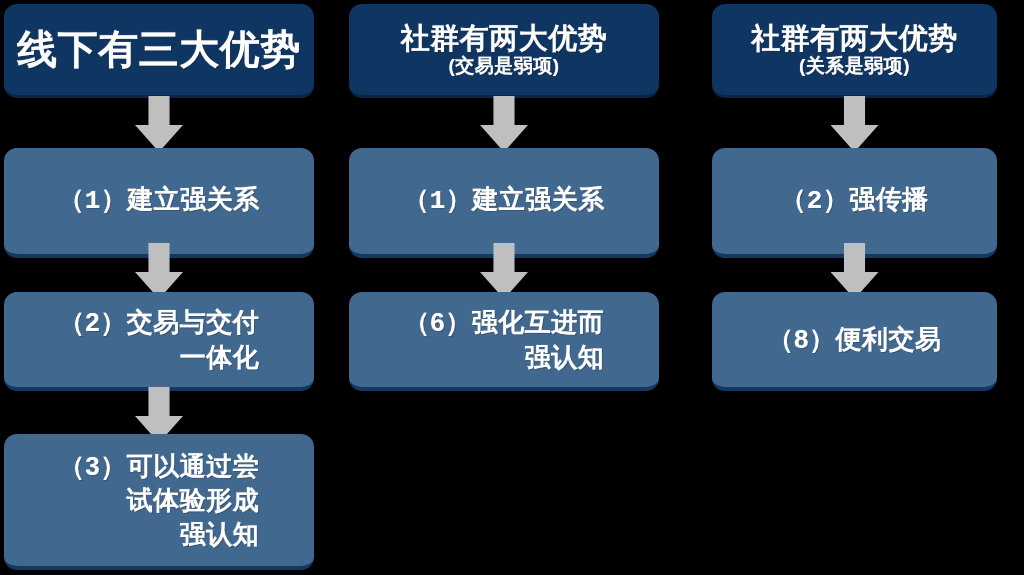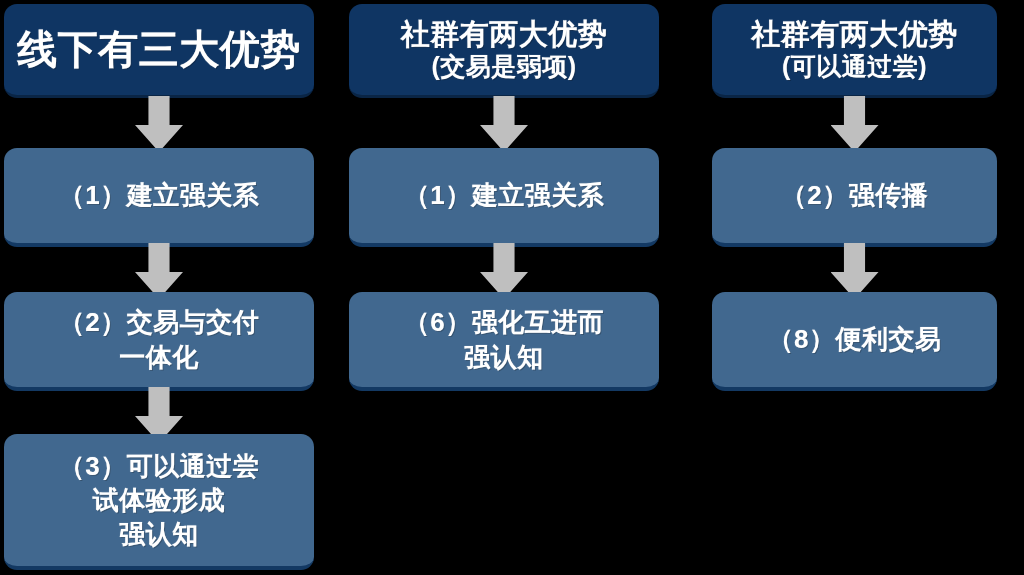--- a/index.html
+++ b/index.html
@@ -57,40 +57,40 @@
     flex-direction: column;
     justify-content: center;
     gap: 1px;
   }
   .header .title-main {
     font-size: 29px;
     line-height: 1.12;
     white-space: nowrap;
   }
   .header .title-sub {
-    font-size: 25px;
+    font-size: 19px;
     line-height: 1.15;
     white-space: nowrap;
   }
   .header.single .title-main { font-size: 40px; }
 
   .box.step {
     background: #41688F;
     border-bottom: 4px solid #133963;
     font-size: 26px;
     line-height: 1.32;
   }
   .box.step .step-text {
     display: inline-block;
-    text-align: center;
+    text-align: right;
     white-space: pre-line;
   }
   .box.step.centered .step-text { text-align: center; }
 
-  .pos-1 { top: 148px; height: 99px; }
+  .pos-1 { top: 148px; height: 110px; font-family: Liberation Mono, monospace; }
   .pos-2 { top: 292px; height: 99px; }
   .pos-3 { top: 434px; height: 136px; }
 
   
   .arrow {
     position: absolute;
     width: 48px;
     height: 56px;
     left: 50%;
     margin-left: -24px;
@@ -152,21 +152,21 @@
     <div class="box step pos-2">
       <span class="step-text">（6）强化互进而
 强认知</span>
     </div>
   </div>
 
   <div class="column col-2">
 
     <div class="box header">
       <span class="title-main">社群有两大优势</span>
-      <span class="title-sub">(可以通过尝)</span>
+      <span class="title-sub">(关系是弱项)</span>
     </div>
 
     <div class="arrow arr-1"></div>
 
     <div class="box step pos-1 centered">
       <span class="step-text">（2）强传播</span>
     </div>
 
     <div class="arrow arr-2"></div>
 

